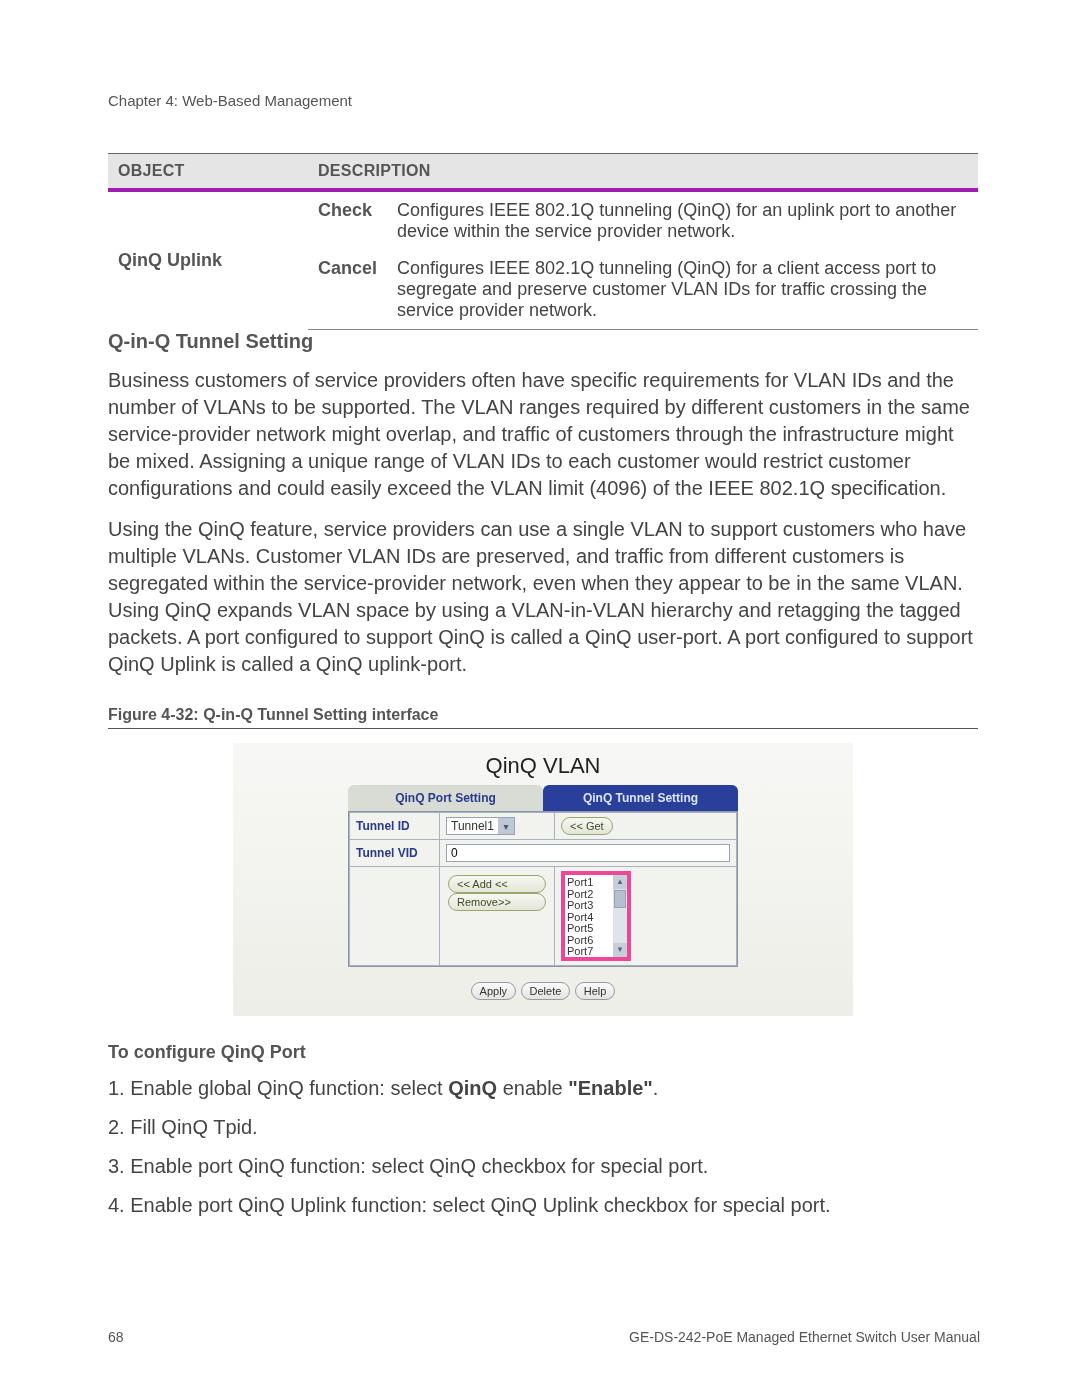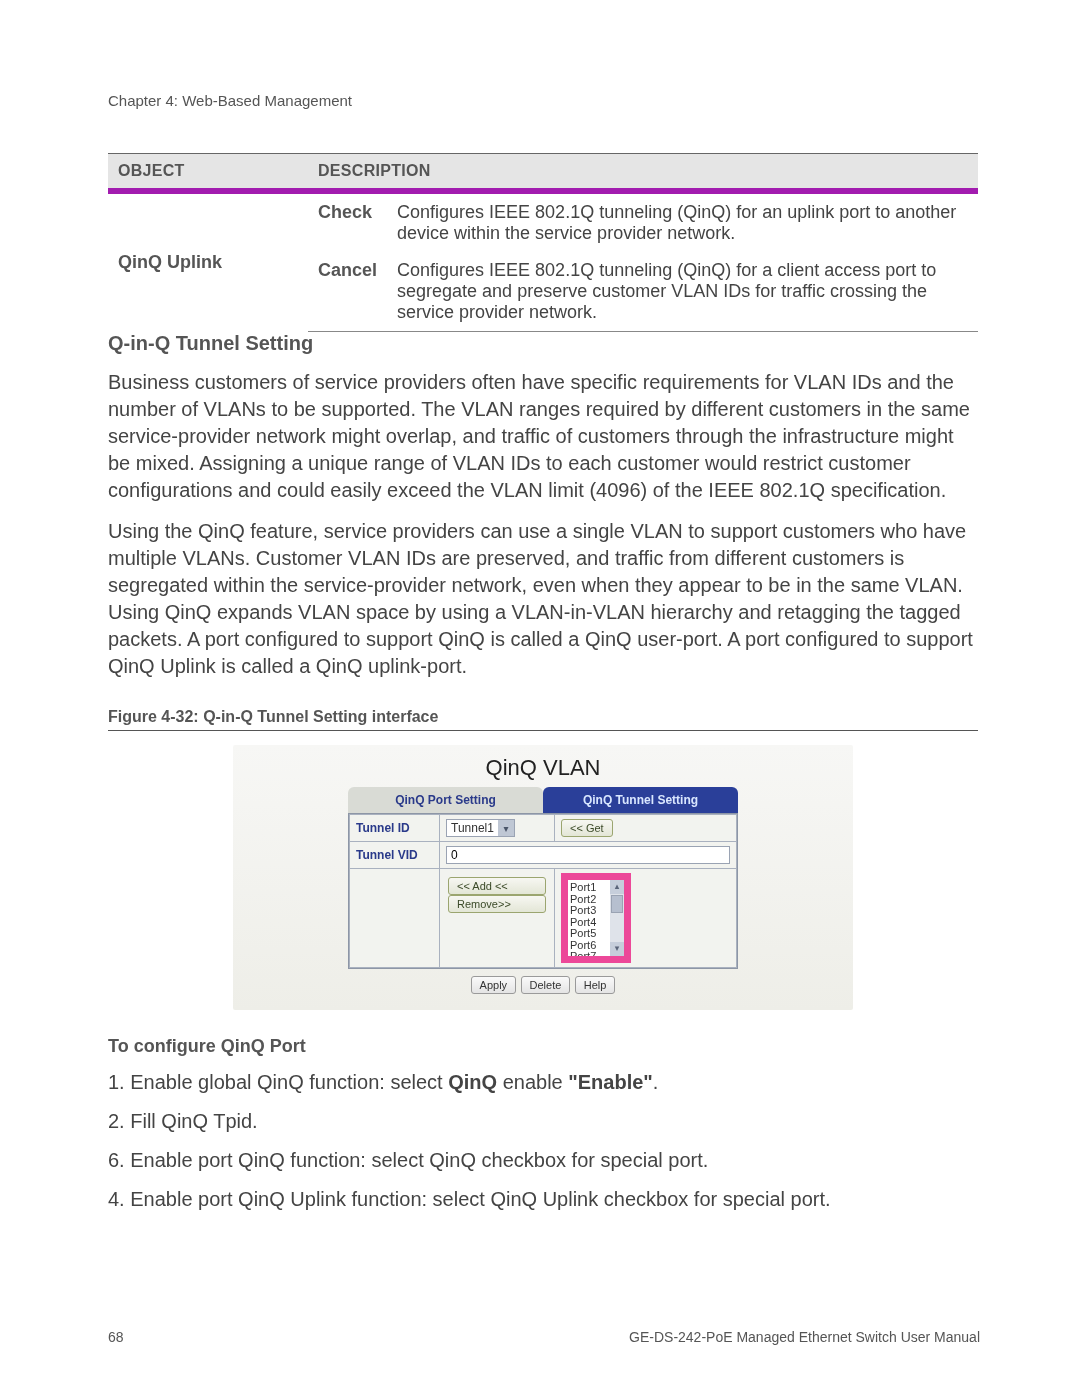--- a/index.html
+++ b/index.html
@@ -32,21 +32,21 @@
     border-collapse: collapse;
     font-size: 18px;
   }
   table.desc-table th {
     text-align: left;
     background: #e5e5e5;
     color: #555;
     padding: 8px 10px 8px 10px;
     font-size: 16px;
     letter-spacing: .3px;
-    border-bottom: 6px solid #a21caf;
+    border-bottom: 4px solid #a21caf;
     margin-left: 28px;
   }
   table.desc-table th.col-object { width: 200px; }
   table.desc-table th.col-sub    { width: 100px; }
   table.desc-table td {
     padding: 8px 10px;
     vertical-align: top;
     color: #444;
   }
   table.desc-table .rowline td { border-bottom: 1px solid #888; }
@@ -144,21 +144,21 @@
   .select-arrow {
     width: 16px; height: 16px;
     background: #bfc7d4;
     display: inline-flex; align-items:center; justify-content:center;
     font-size: 10px; color:#4a5568;
   }
   .btn {
     display: inline-block;
     background: linear-gradient(#f7f7f2, #e3e6d6);
     border: 1px solid #9ba56f;
-    border-radius: 3px;
+    border-radius: 9px;
     font-family: Arial, sans-serif;
     font-size: 11px;
     color: #3b4a28;
     padding: 2px 8px;
     cursor: pointer;
   }
   .btn-grey {
     background: linear-gradient(#fafafa,#e4e4e4);
     border: 1px solid #9a9a9a;
     color:#333;
@@ -168,21 +168,21 @@
     height: 18px;
     border: 1px solid #9aa3b3;
     background:#fff;
     font-size: 12px;
     padding: 0 4px;
   }
   .listbox {
     position: relative;
     width: 70px;
     height: 90px;
-    border: 7px solid #ec4899;
+    border: 4px solid #ec4899;
     background: #fff;
     font-size: 11px;
     line-height: 1.05;
     overflow: hidden;
   }
   .listbox .items { padding: 2px 2px; }
   .scroll-track {
     position: absolute;
     right: 0; top: 0; bottom: 0; width: 14px;
     background: #dfe3ea;
@@ -198,21 +198,21 @@
     flex: 0 0 18px;
     background: #b6bfcf;
     margin: 1px;
     border: 1px solid #9aa3b3;
   }
   .scroll-space { flex: 1; }
   .left-listcell { height: 96px; }
   .mid-btns { display:flex; flex-direction:column; padding:4px 2px; }
   .bottom-btns {
     text-align: center;
-    margin-top: 6px;
+    margin-top: 14px;
   }
 
   h4.sub {
     margin-top: 26px;
     font-size: 18px;
     font-weight: 600;
     color: #555;
   }
   ol.steps {
     margin-top: 10px;
@@ -339,21 +339,21 @@
       <span class="btn btn-grey">Help</span>
     </div>
   </div>
 
   <h4 class="sub">To configure QinQ Port</h4>
   <ol class="steps">
     <li>
       <span>1. Enable global QinQ function: select </span><span class="bold">QinQ</span><span> enable </span><span class="bold">"Enable"</span><span>.</span>
     </li>
     <li>2. Fill QinQ Tpid.</li>
-    <li>6. Enable port QinQ function: select QinQ checkbox for special port.</li>
+    <li>3. Enable port QinQ function: select QinQ checkbox for special port.</li>
     <li>4. Enable port QinQ Uplink function: select QinQ Uplink checkbox for special port.</li>
   </ol>
 
 </div>
 
 <div class="footer">
   <span>68</span>
   <span>GE-DS-242-PoE Managed Ethernet Switch User Manual</span>
 </div>
 

